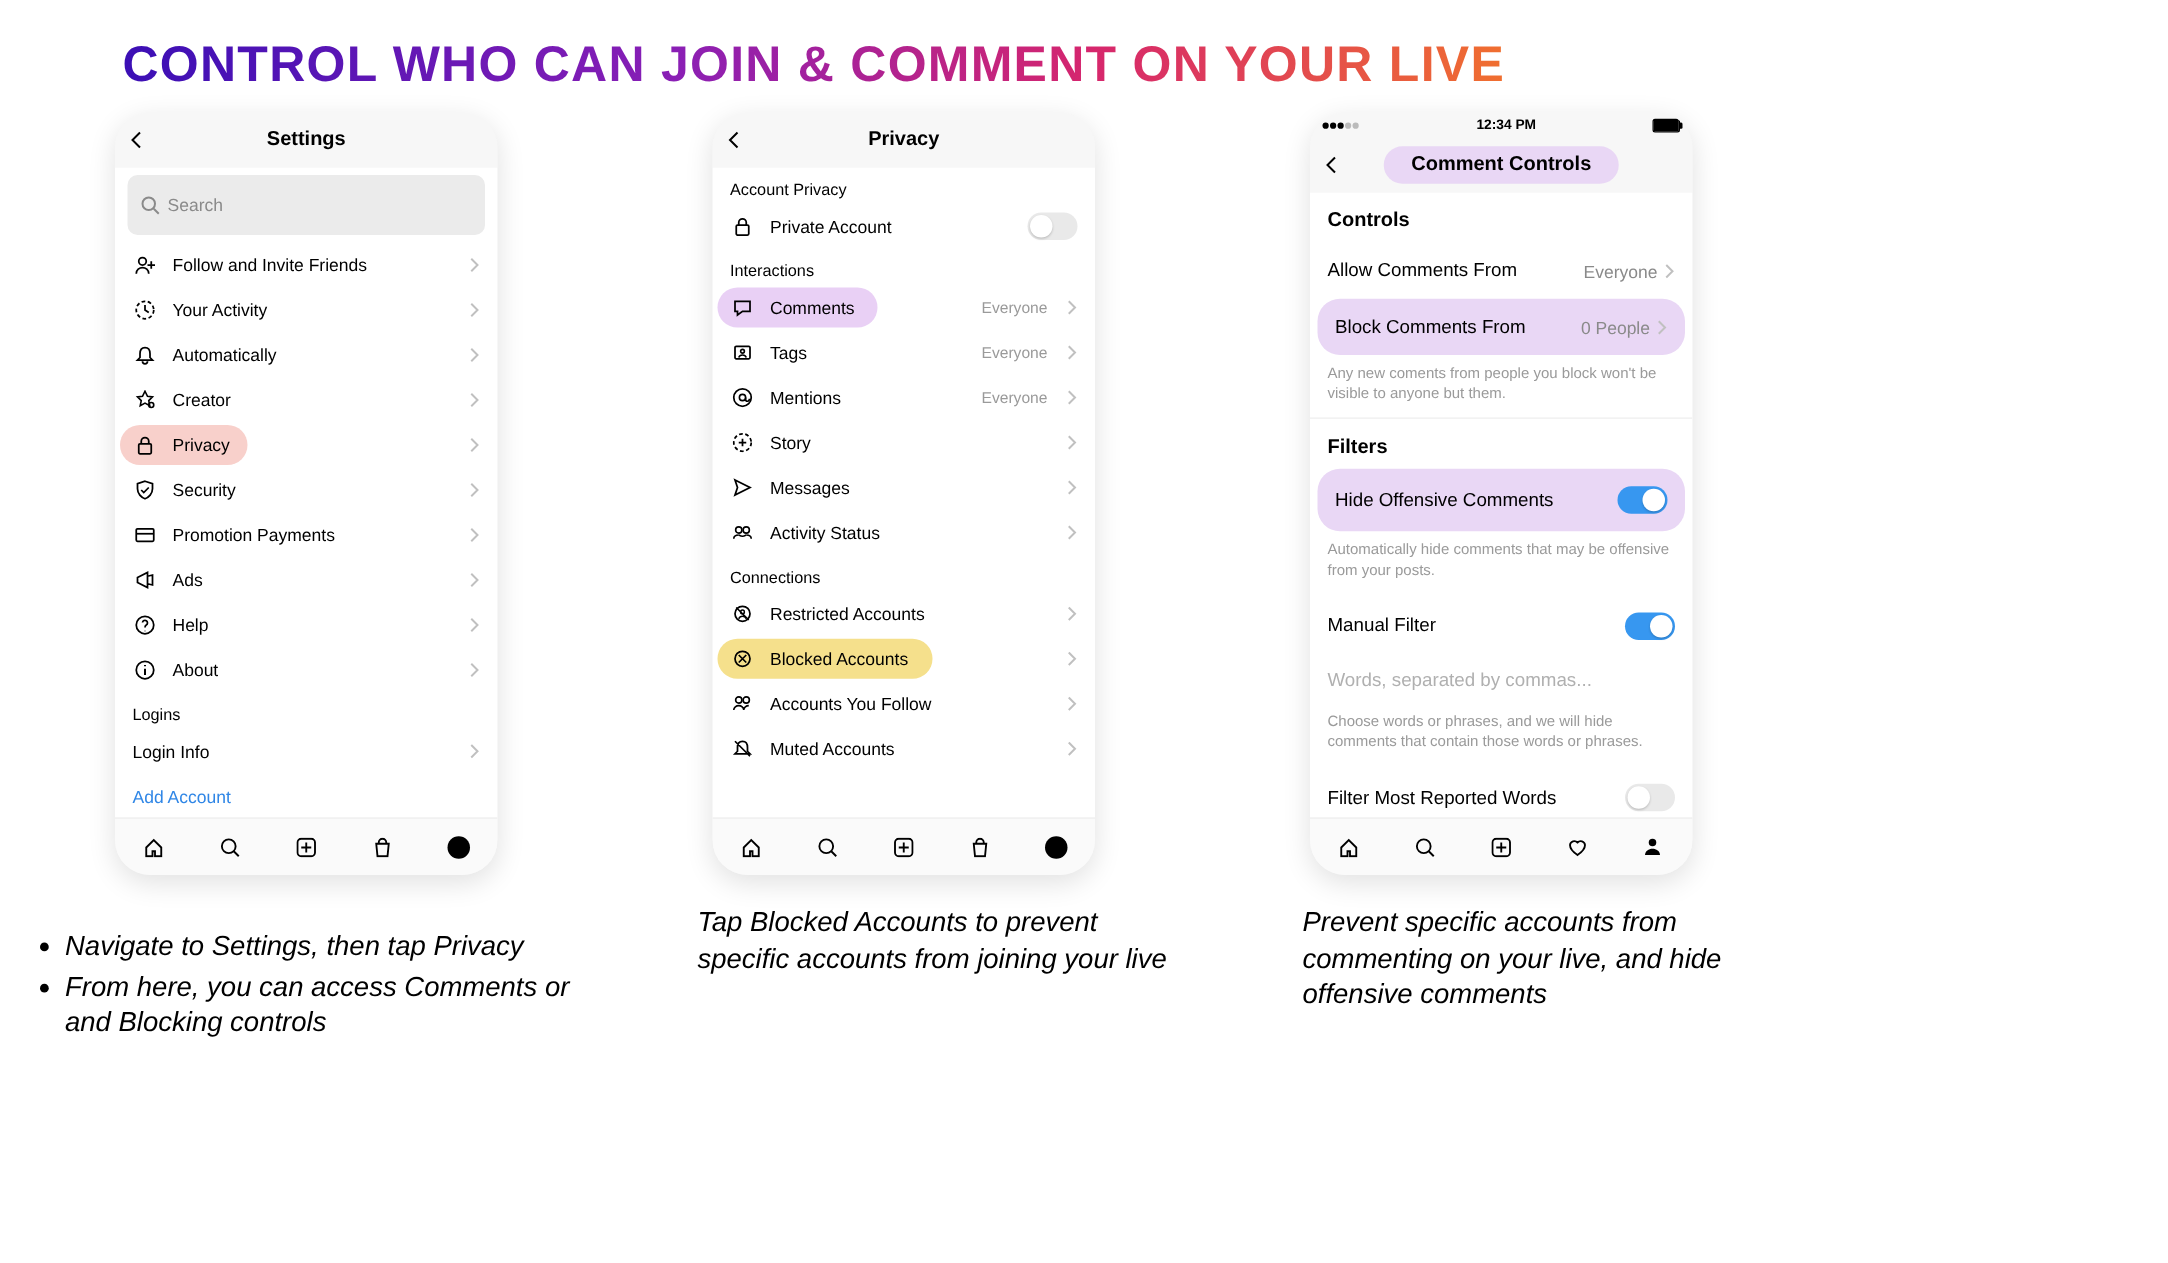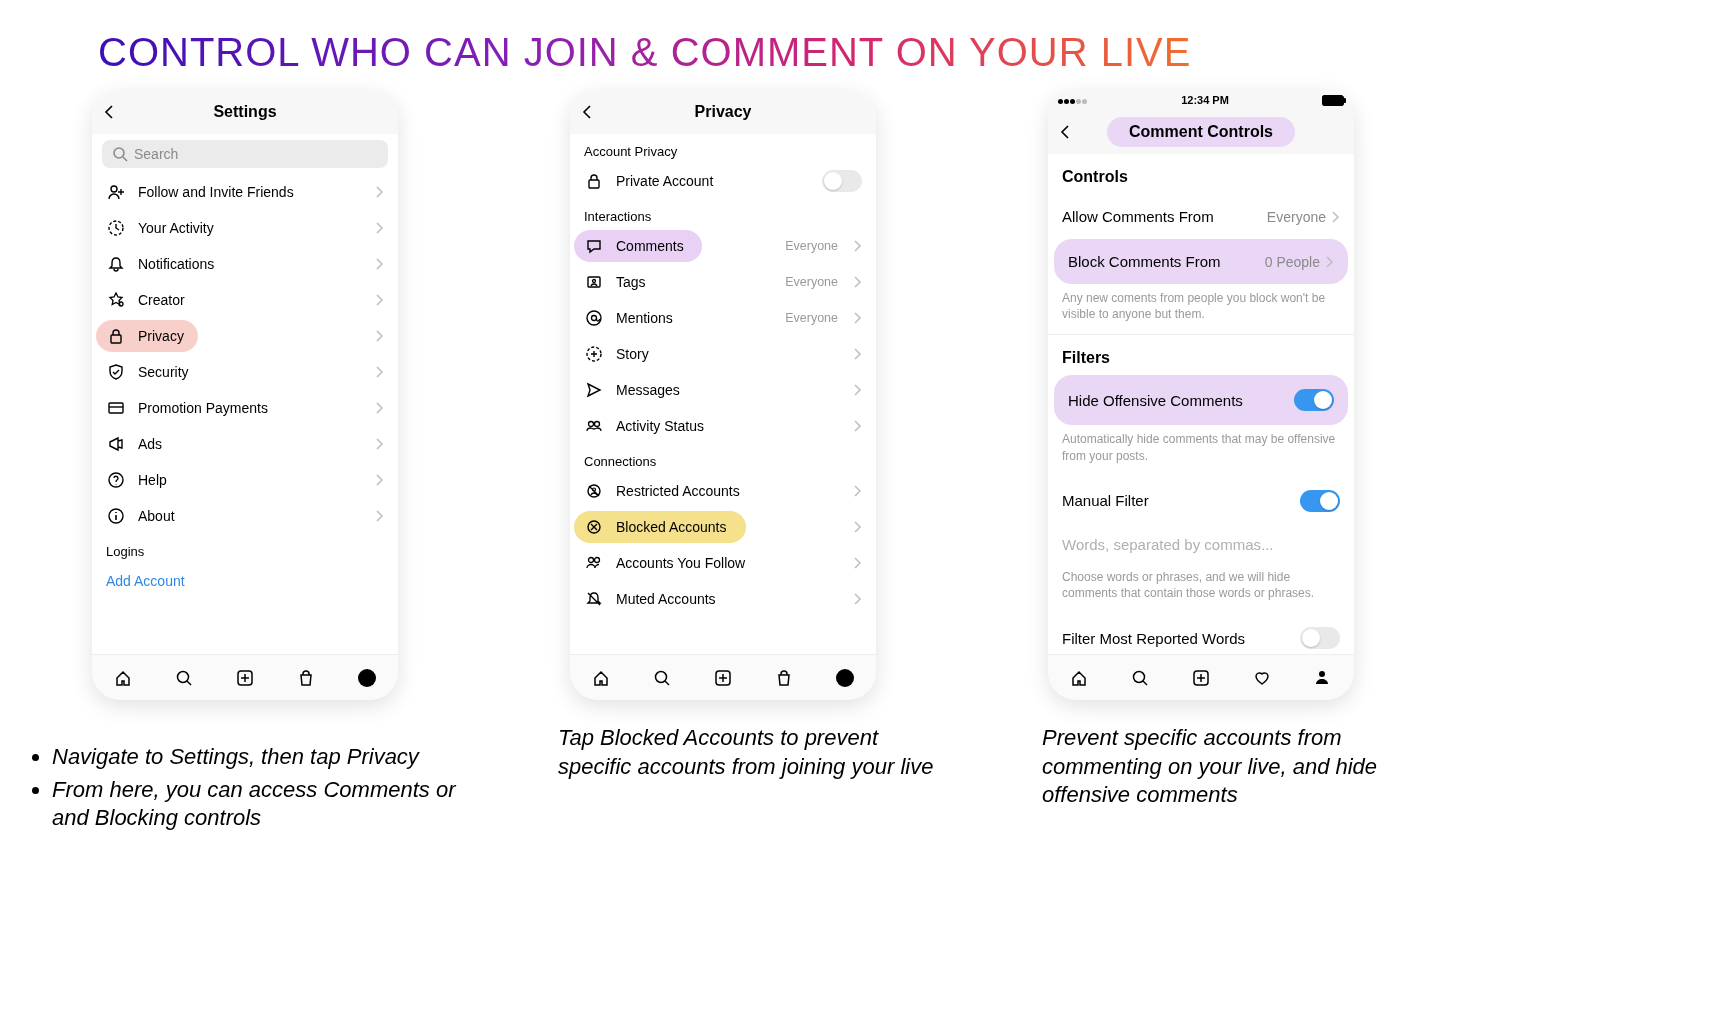--- a/index.html
+++ b/index.html
@@ -1,20 +1,20 @@
 <!DOCTYPE html>
 <html><head>
 <meta charset="utf-8">
 <style>
 * { margin: 0; padding: 0; box-sizing: border-box; font-family: -apple-system, BlinkMacSystemFont, "Segoe UI", Helvetica, Arial, sans-serif; }
 body { background: #fff; width: 1734px; height: 1010px; position: relative; }
 
 .title {
   position: absolute; left: 98px; top: 30px;
-  font-size: 40px; font-weight: 400; letter-spacing: 1px;
+  font-size: 40px; font-weight: 700; letter-spacing: 1px;
   font-family: "Arial Narrow", "Helvetica Neue", sans-serif;
   font-stretch: condensed;
   background: linear-gradient(90deg, #3b0fb5 0%, #8a1fb5 40%, #d6266d 70%, #f06f2f 100%);
   -webkit-background-clip: text; background-clip: text; color: transparent;
 }
 
 .phones { position: absolute; top: 90px; left: 0; width: 100%; display: flex; }
 .phone-col { display: flex; flex-direction: column; align-items: center; }
 .phone-col.c1 { position: absolute; left: 92px; }
 .phone-col.c2 { position: absolute; left: 570px; }
@@ -38,21 +38,21 @@
 .sb-dots span { display: inline-block; width: 5px; height: 5px; border-radius: 50%; background: #000; margin-right: 1px; }
 .sb-dots span.dim { background: #bbb; }
 .sb-battery { width: 22px; height: 11px; border: 1.3px solid #000; border-radius: 2px; position: relative; }
 .sb-battery::after { content:""; position:absolute; right:-3px; top:2px; width:2px; height:5px; background:#000; border-radius:0 1px 1px 0; }
 .sb-battery i { display:block; width: 100%; height: 100%; background:#000; }
 
 
 .ph-body { flex: 1; background: #fff; overflow: hidden; }
 
 
-.search { margin: 6px 10px; background: #ebebeb; border-radius: 8px; height: 28px; display: flex; align-items: center; padding: 4px 10px; gap: 6px; color: #8a8a8a; }
+.search { margin: 6px 10px; background: #ebebeb; border-radius: 8px; height: 48px; display: flex; align-items: center; padding: 4px 10px; gap: 6px; color: #8a8a8a; }
 .search span { font-size: 14px; }
 
 
 .row { height: 36px; display: flex; align-items: center; padding: 0 14px; gap: 12px; position: relative; border-bottom: none; }
 .row .ic { width: 20px; display: flex; justify-content: center; }
 .row .lab { flex: 1; font-size: 14px; color: #000; }
 .row .val { font-size: 12.5px; color: #9a9a9a; margin-right: 4px; }
 .row .chev { color: #c0c0c0; }
 .section-h { padding: 10px 14px 4px; font-size: 13px; font-weight: 400; color: #000; }
 .hl-pink .pill-bg { background: #f8d0cb; border-radius: 16px; position: absolute; left: 4px; top: 2px; height: 32px; width: 102px; z-index: 0; }
@@ -264,21 +264,21 @@
                   <use href="#i-chev-r"></use>
                 </svg>
               </span>
             </div>
             <div class="row">
               <span class="ic">
                 <svg width="16" height="16">
                   <use href="#i-bell"></use>
                 </svg>
               </span>
-              <span class="lab">Notifications</span>
+              <span class="lab">Automatically</span>
               <span class="chev">
                 <svg class="chev-svg">
                   <use href="#i-chev-r"></use>
                 </svg>
               </span>
             </div>
             <div class="row">
               <span class="ic">
                 <svg width="16" height="16">
                   <use href="#i-star"></use>
@@ -365,20 +365,26 @@
               </span>
               <span class="lab">About</span>
               <span class="chev">
                 <svg class="chev-svg">
                   <use href="#i-chev-r"></use>
                 </svg>
               </span>
             </div>
           </div>
     <div class="section-h">Logins</div>
+    <div class="row">
+      <span class="lab">Login Info</span>
+      <svg class="chev-svg">
+              <use href="#i-chev-r"></use>
+            </svg>
+    </div>
     <div class="row link">
       <span class="lab">Add Account</span>
     </div>
   </div>
   <div class="tabbar">
     <span class="ti">
             <svg width="16" height="16">
               <use href="#i-home"></use>
             </svg>
           </span>

